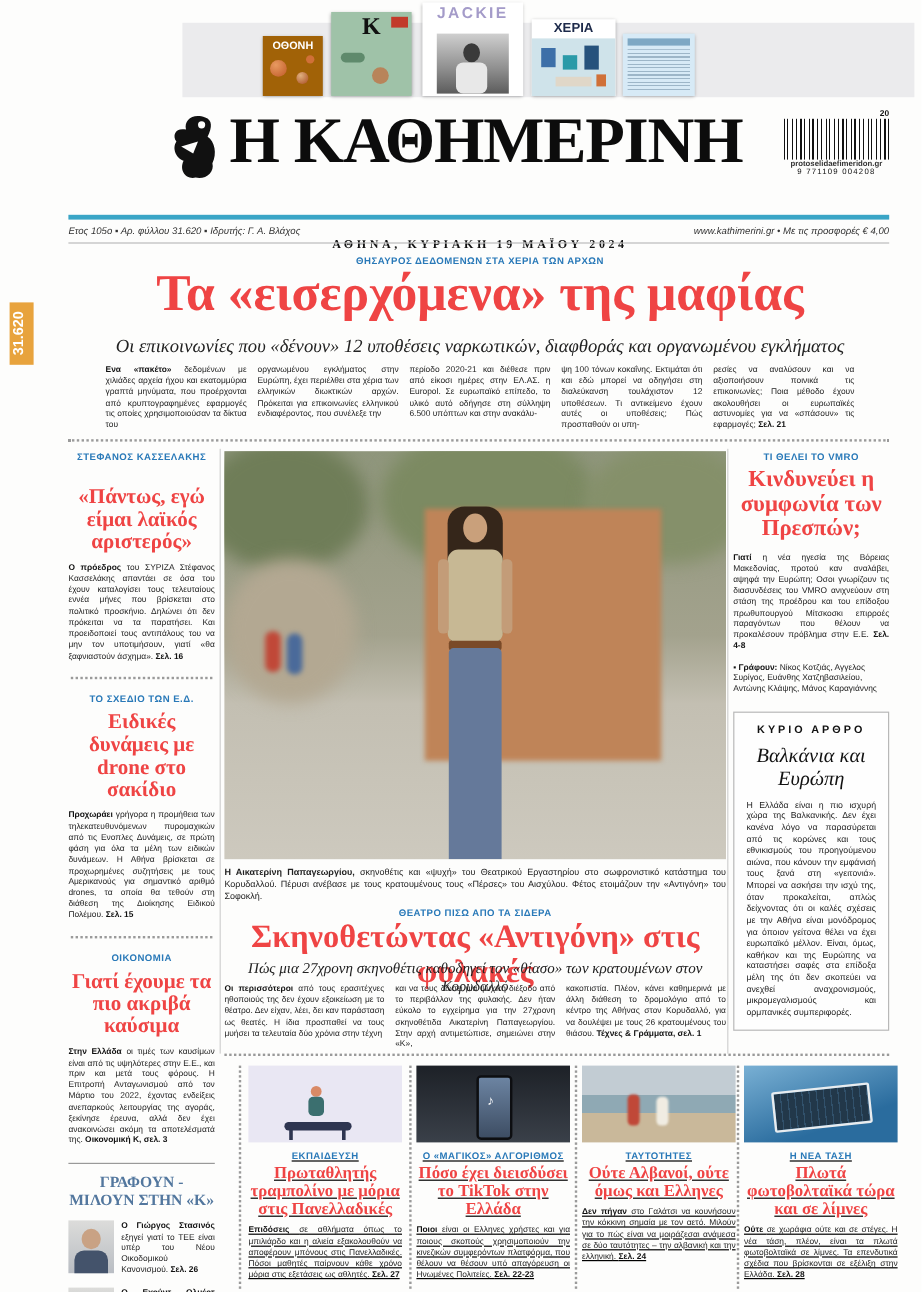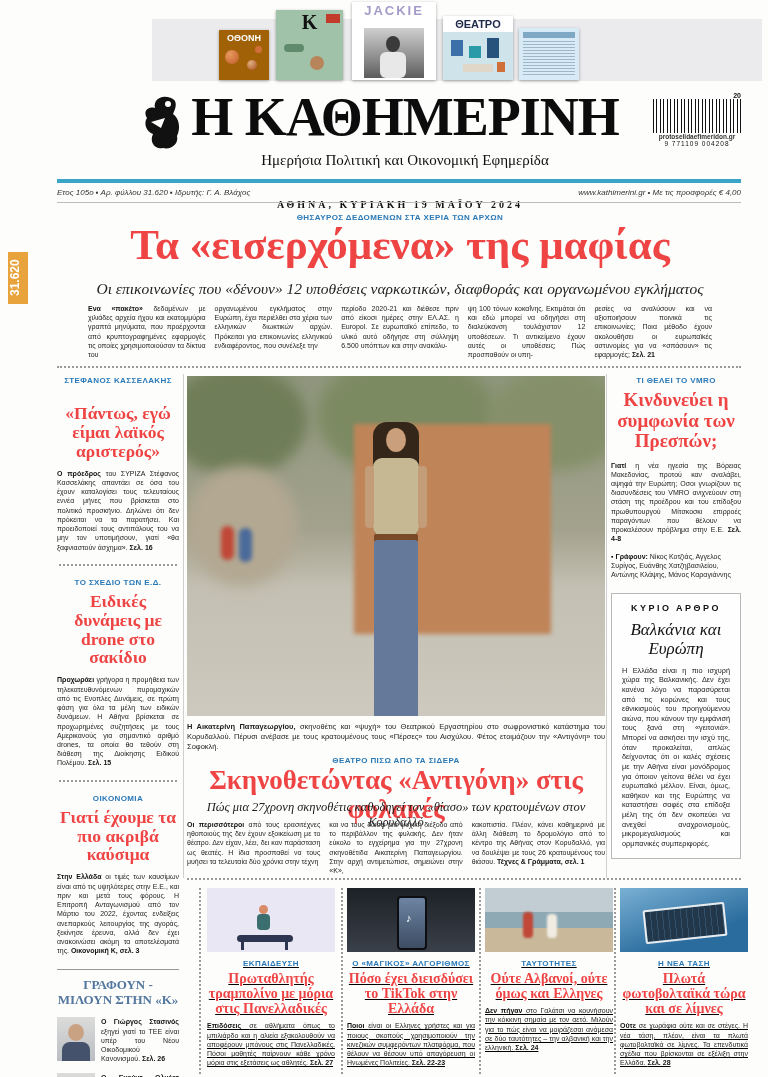--- a/index.html
+++ b/index.html
@@ -103,42 +103,41 @@
 
   <div class="cover" style="left:352px;top:2px;width:84px;height:78px;background:#fff;">
     <div class="cover-title" style="color:#a49bc9;font-size:13px;letter-spacing:2px;margin-top:1px;">JACKIE</div>
     <div class="abs" style="left:12px;top:26px;width:60px;height:50px;background:linear-gradient(#cfcfcf,#8d8d8d 60%,#5c5c5c);">
       <div class="abs" style="left:22px;top:8px;width:14px;height:16px;border-radius:50%;background:#3a3a3a;"></div>
       <div class="abs" style="left:16px;top:24px;width:26px;height:26px;border-radius:6px;background:#e8e8e8;"></div>
     </div>
   </div>
 
   <div class="cover" style="left:443px;top:16px;width:70px;height:64px;background:#fff;">
-    <div class="cover-title" style="color:#1d2a4a;font-size:11px;margin-top:2px;">ΘΕΑΤΡΟ</div>
+    <div class="cover-title" style="color:#1d2a4a;font-size:11px;margin-top:2px;">ΧΕΡΙΑ</div>
     <div class="abs" style="left:0;top:16px;width:70px;height:48px;background:#cfe3ea;">
       <div class="abs" style="left:8px;top:8px;width:12px;height:16px;background:#3d6fa8;"></div>
       <div class="abs" style="left:26px;top:14px;width:12px;height:12px;background:#2a9aa8;"></div>
       <div class="abs" style="left:44px;top:6px;width:12px;height:20px;background:#26527c;"></div>
       <div class="abs" style="left:20px;top:32px;width:30px;height:8px;background:#e0d7c8;"></div>
       <div class="abs" style="left:54px;top:30px;width:8px;height:10px;background:#d07038;"></div>
     </div>
   </div>
 
   <div class="cover" style="left:519px;top:28px;width:60px;height:52px;background:#d7eaf6;">
     <div class="abs" style="left:4px;top:4px;width:52px;height:6px;background:#7ea8c4;"></div>
     <div class="abs" style="left:4px;top:13px;width:52px;height:35px;background:repeating-linear-gradient(180deg,#9db6c8 0 1px,transparent 1px 3px);"></div>
   </div>
 
   <svg class="abs" style="left:141px;top:94px;" width="42" height="58" viewBox="0 0 42 58">
     <path d="M30 4 C20 0 12 6 14 14 C6 12 2 18 6 24 C2 30 6 38 12 40 C8 48 14 56 22 54 C30 56 38 50 36 42 C40 34 38 24 32 20 C36 12 36 6 30 4 Z" fill="#111"></path>
     <circle cx="27" cy="10" r="3" fill="#fdfdfc"></circle>
     <path d="M10 28 L24 24 L20 34 Z" fill="#fdfdfc"></path>
   </svg>
   <div class="abs mast-title" style="left:160px;top:86px;width:490px;">Η ΚΑΘΗΜΕΡΙΝΗ</div>
-  <div class="abs mast-tag" style="left:160px;top:152px;width:490px;">Ημερήσια Πολιτική και Οικονομική Εφημερίδα</div>
 
   <div class="abs" style="left:653px;top:92px;width:88px;height:70px;">
     <div class="bc-corner">20</div>
     <div class="bars"></div>
     <div class="bc-site">protoselidaefimeridon.gr</div>
     <div class="bc-num">9 771109 004208</div>
   </div>
 
   <div class="abs tealbar" style="left:57px;top:179px;width:684px;"></div>
   <div class="abs info info-i" style="left:57px;top:188px;width:220px;">Ετος 105ο ▪ Αρ. φύλλου 31.620 ▪ Ιδρυτής: Γ. Α. Βλάχος</div>

